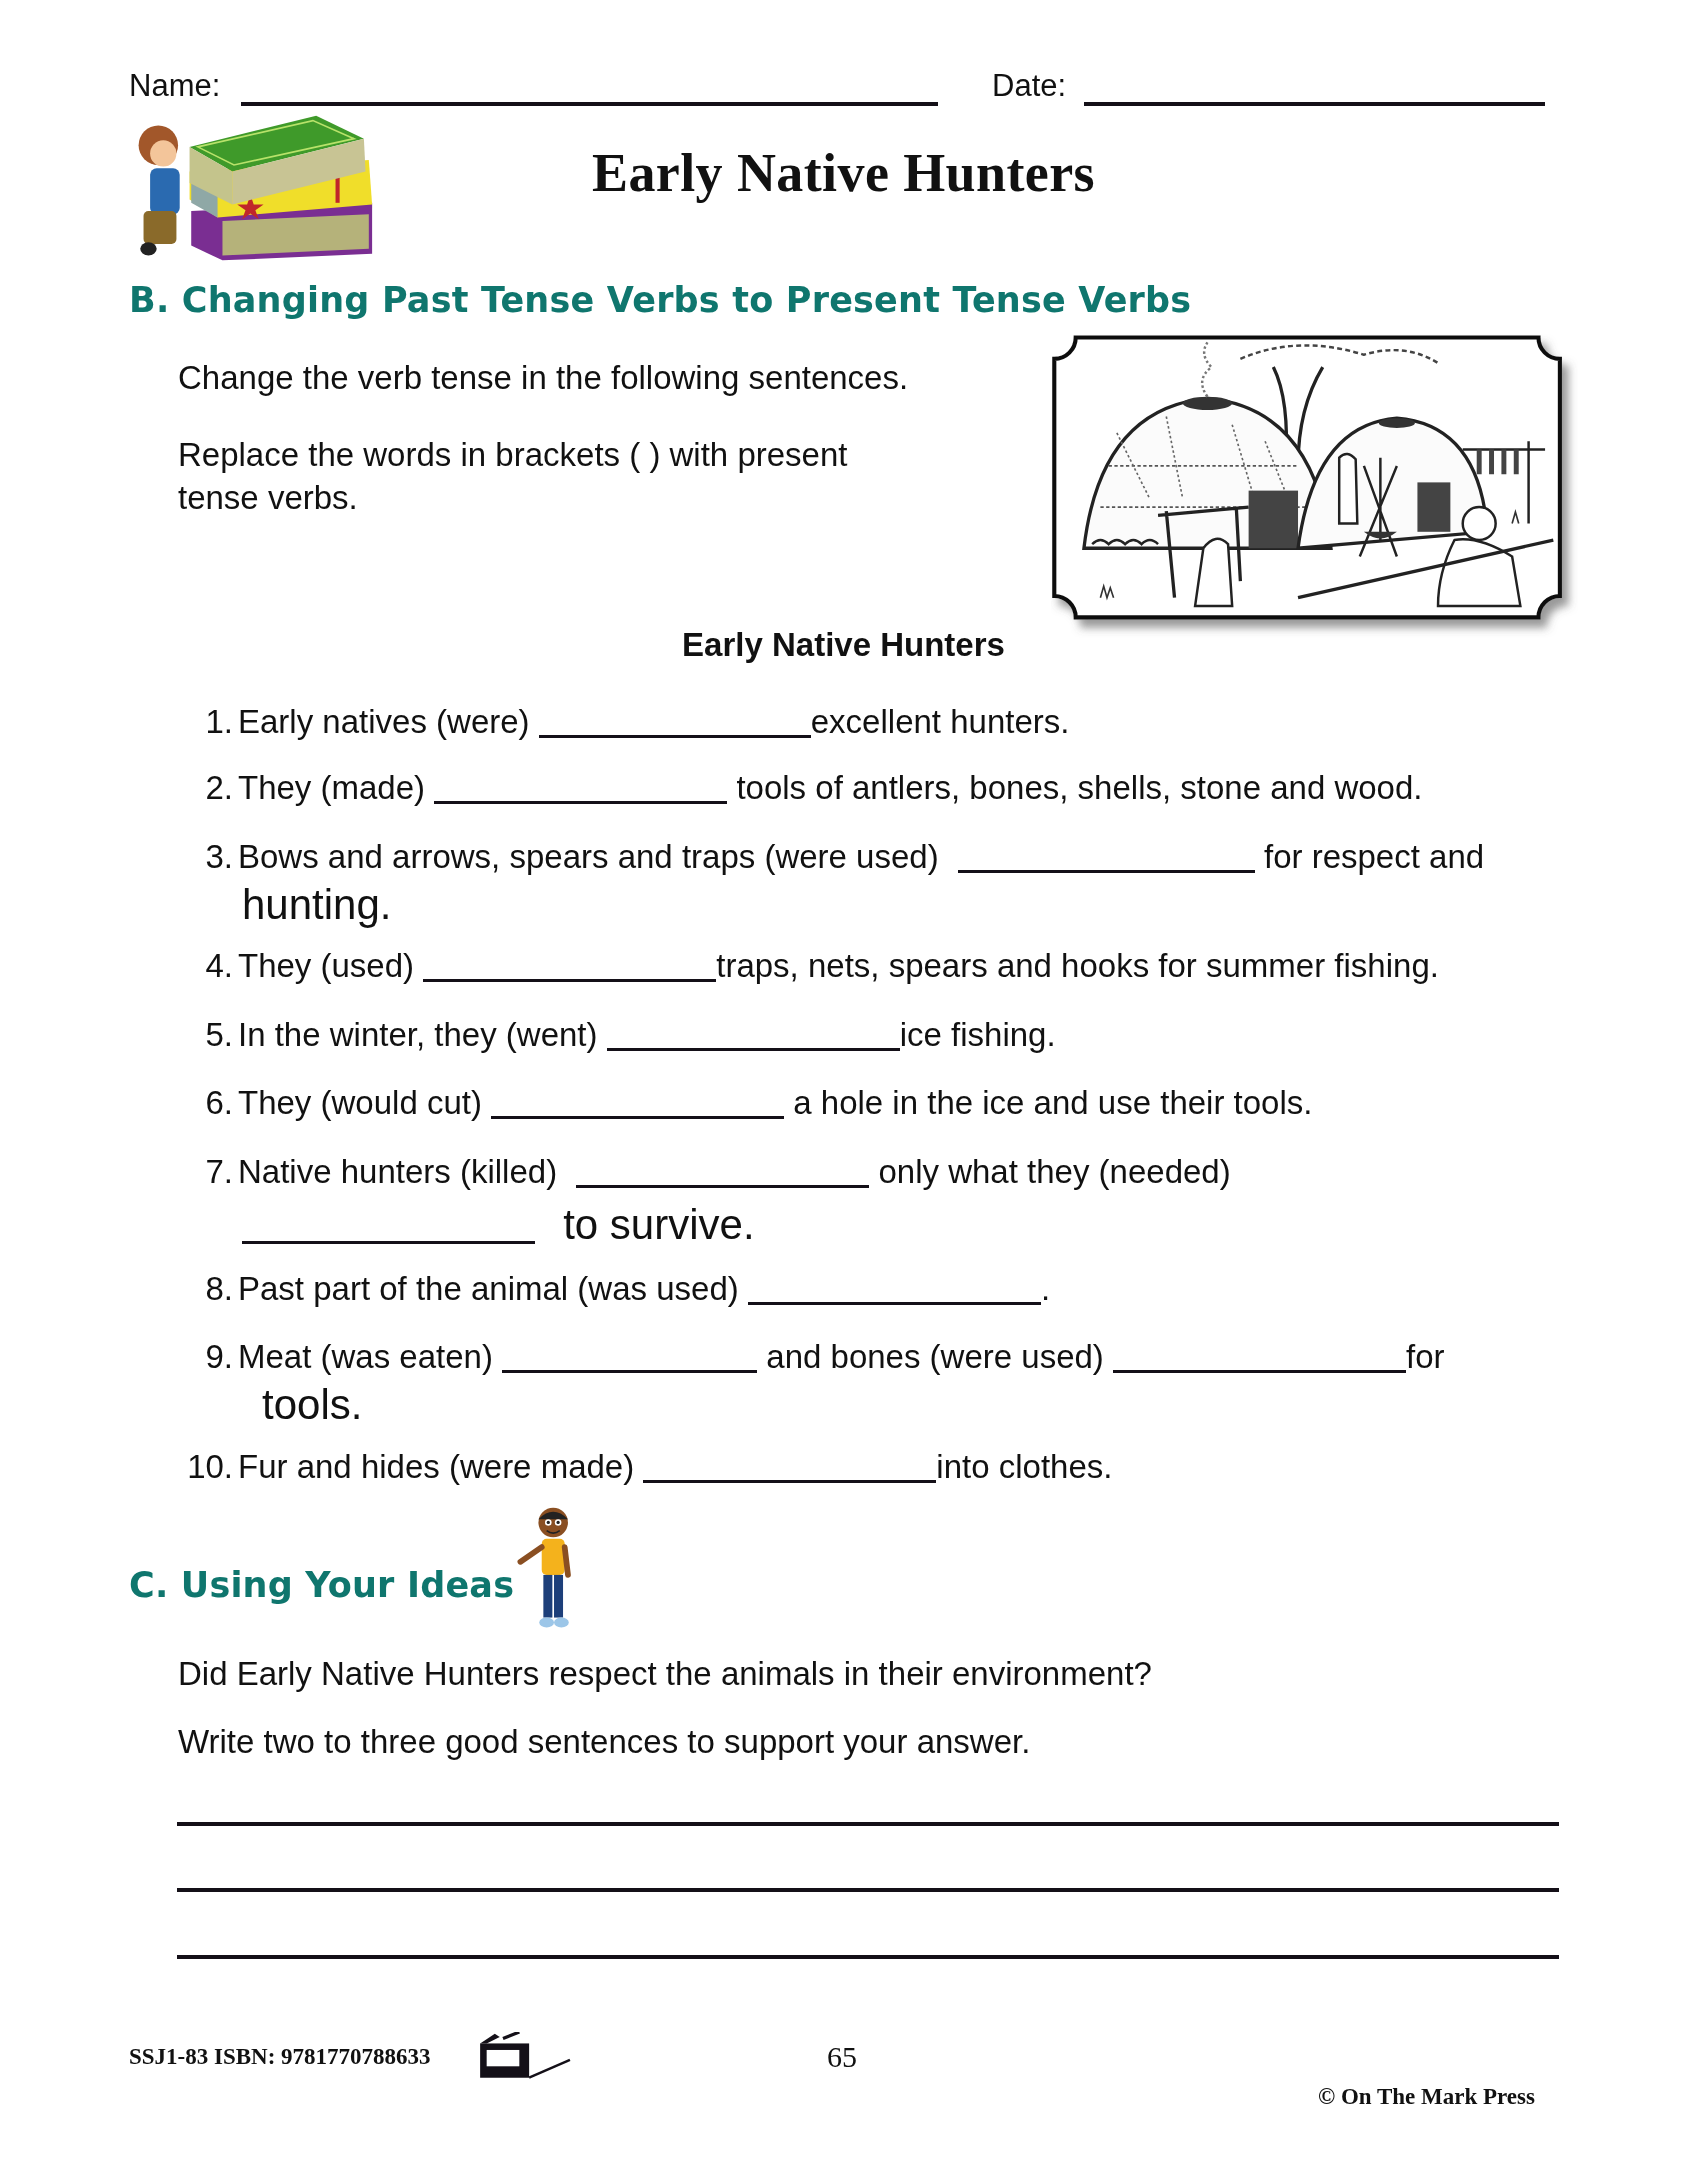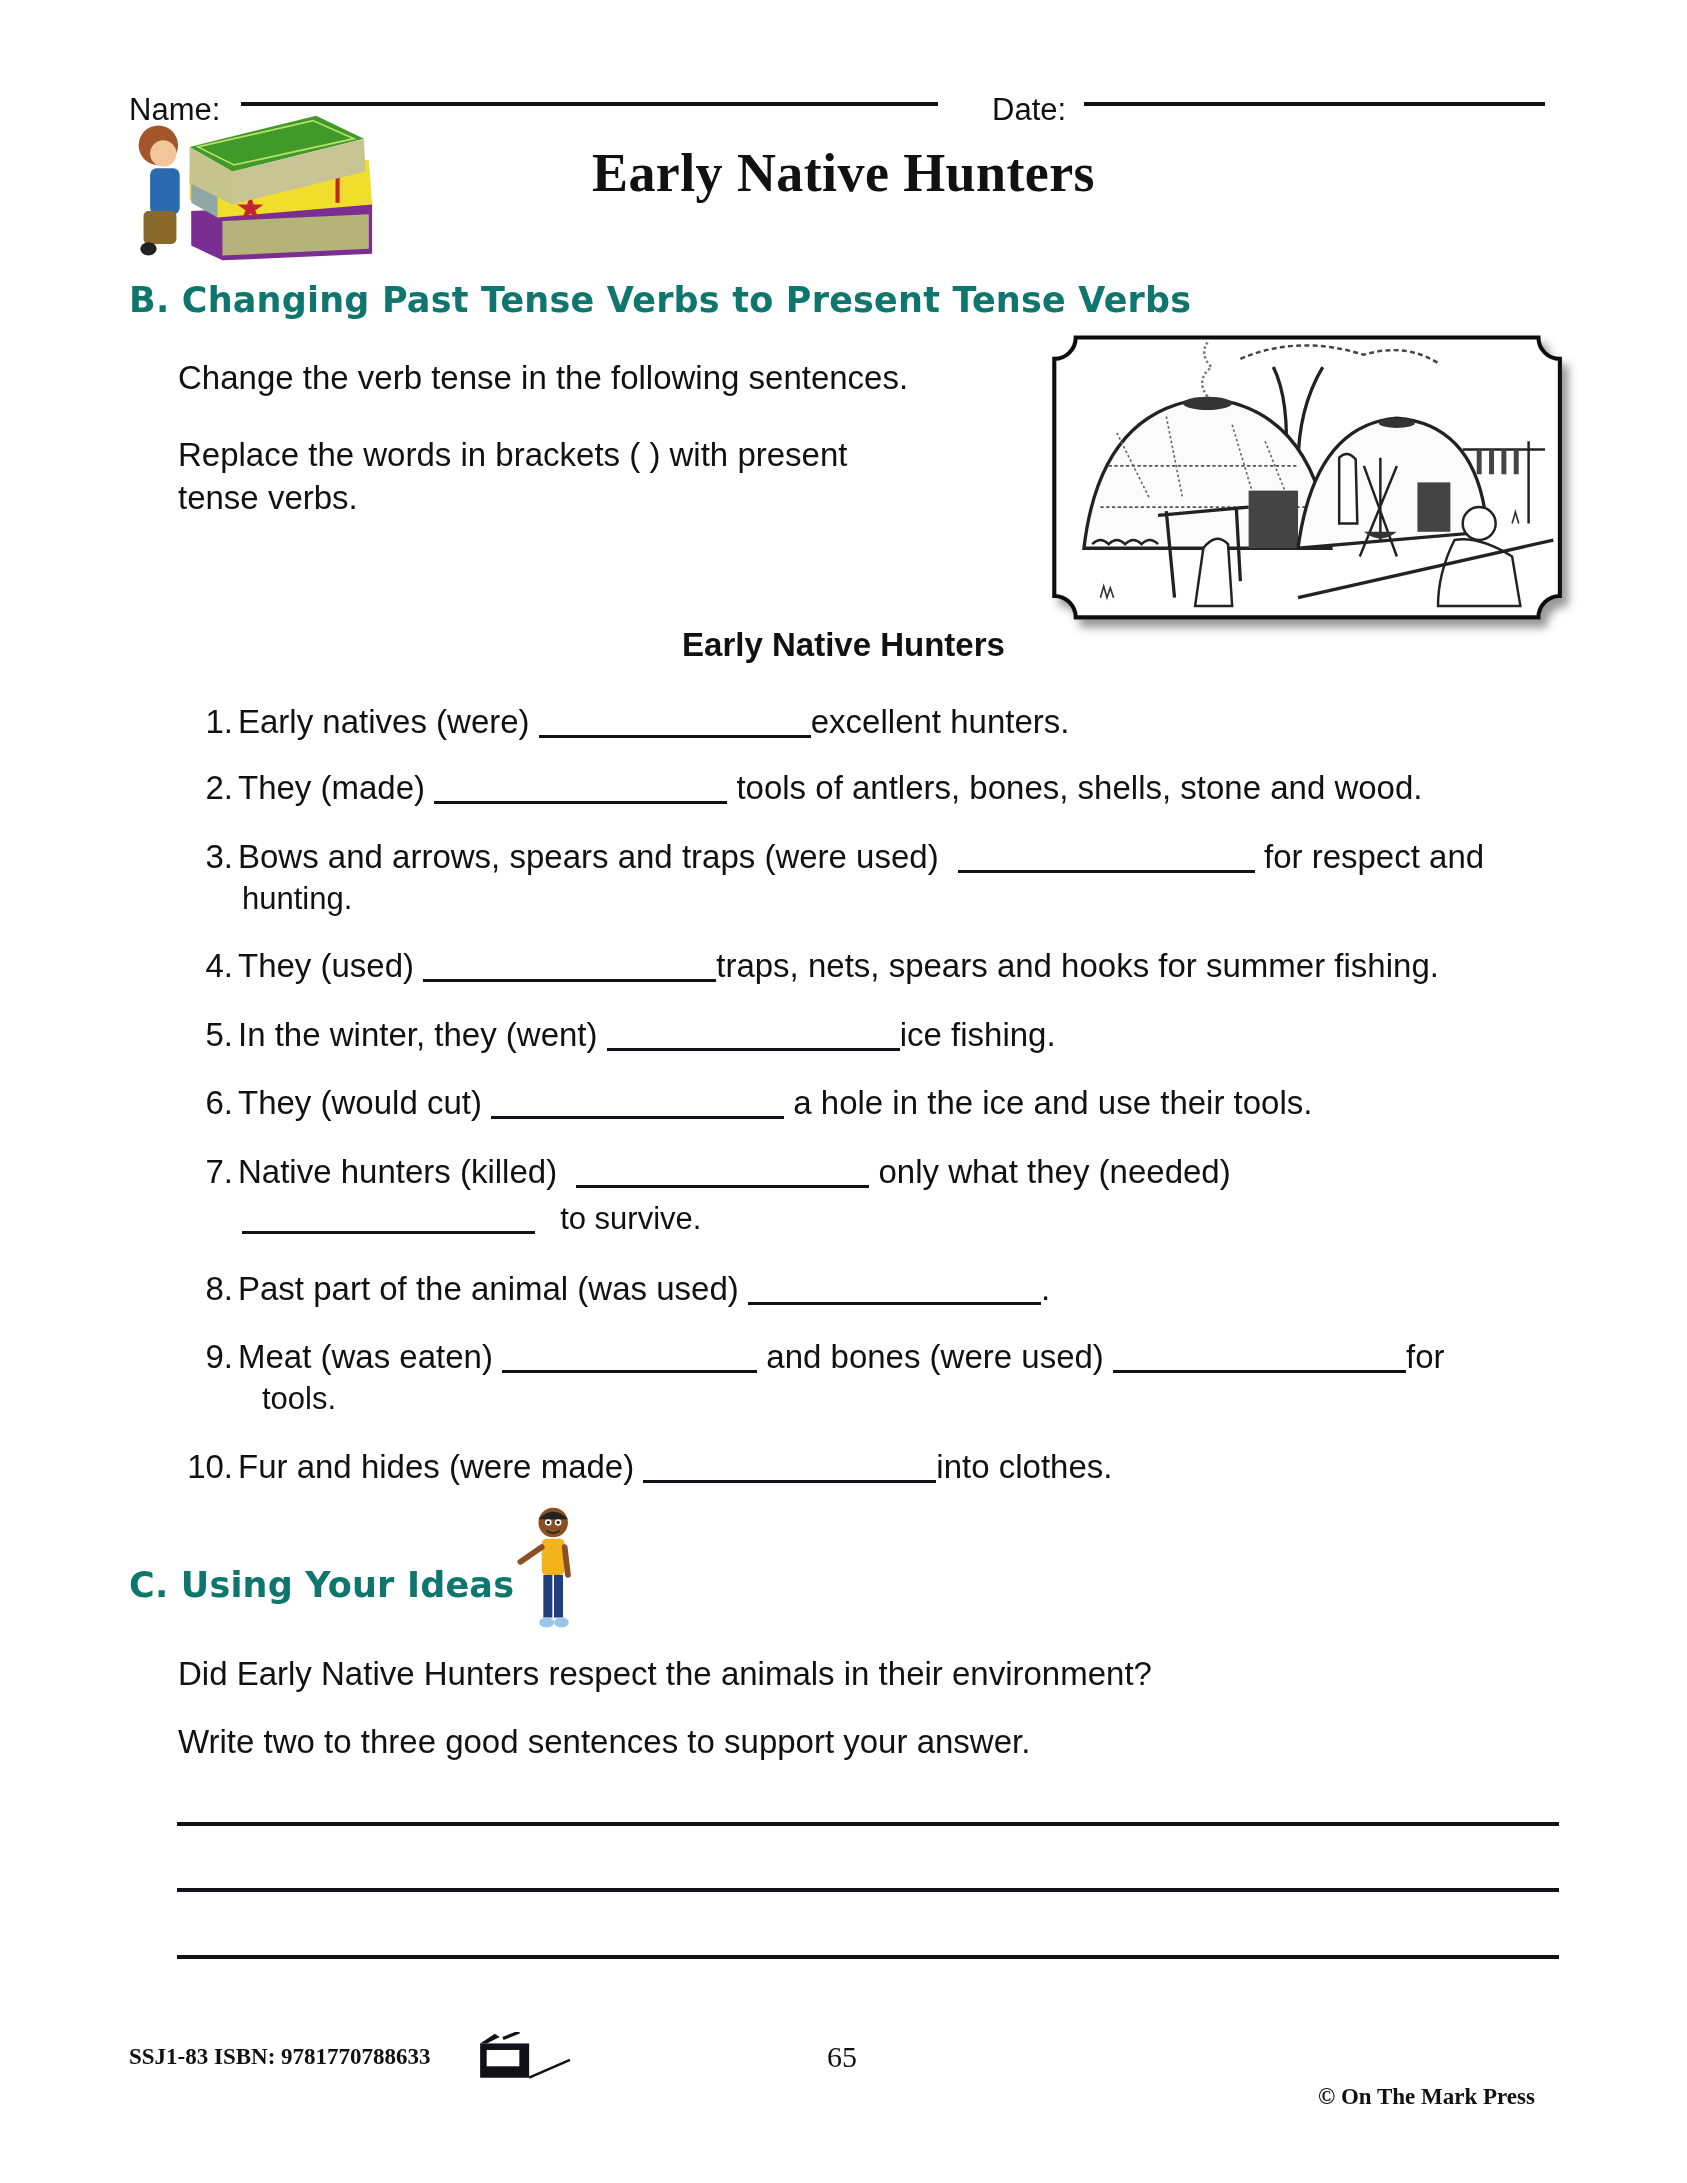--- a/index.html
+++ b/index.html
@@ -1,28 +1,28 @@
 <!DOCTYPE html>
 <html style="font-size:13px"><head>
 <meta charset="utf-8">
 <style>
   html, body { margin:0; padding:0; background:#ffffff; }
   body { width:1687px; height:2183px; position:relative; overflow:hidden;
          font-family:"Liberation Sans", "DejaVu Sans", sans-serif; color:#111; }
   .abs { position:absolute; }
-  .lbl { font-size:31px;margin-top:24px; }
+  .lbl { font-size:31px; }
   .uline { position:absolute; height:4.1px; background:#141018; }
   .title { font-family:"Liberation Serif", "DejaVu Serif", serif; font-weight:bold; font-size:54px; letter-spacing:0.4px; }
   .sec-head { color:#0f766e; font-family:"DejaVu Sans", sans-serif; font-weight:bold; font-size:35px; letter-spacing:0.2px; }
   .body-txt { font-size:33px; line-height:43px; }
   .subhead { font-size:33px; font-weight:bold; }
   .item { position:absolute; font-size:33px; white-space:nowrap; }
   .num { display:inline-block; width:58px; text-align:right; margin-right:5px; }
   .blank { display:inline-block; height:3.3px; background:#141018; vertical-align:-5px; }
-  .cont { position:absolute; font-size:31px; white-space:nowrap; }
+  .cont { position:absolute; font-size:42px; white-space:nowrap; }
   .answer-line { position:absolute; left:177px; width:1382px; height:4.1px; background:#141018; }
   .footer { font-family:"Liberation Serif", "DejaVu Serif", serif; font-weight:bold; font-size:23px; }
   .pagenum { font-family:"Liberation Serif", "DejaVu Serif", serif; font-size:30px; }
   .frame { position:absolute; left:1051px; top:334px; width:512px; height:288px; }
 </style>
 </head>
 <body>
 
 <div class="abs lbl" style="left:129px; top:68px;">Name:</div>
 <div class="uline" style="left:241px; top:102px; width:697px;"></div>

